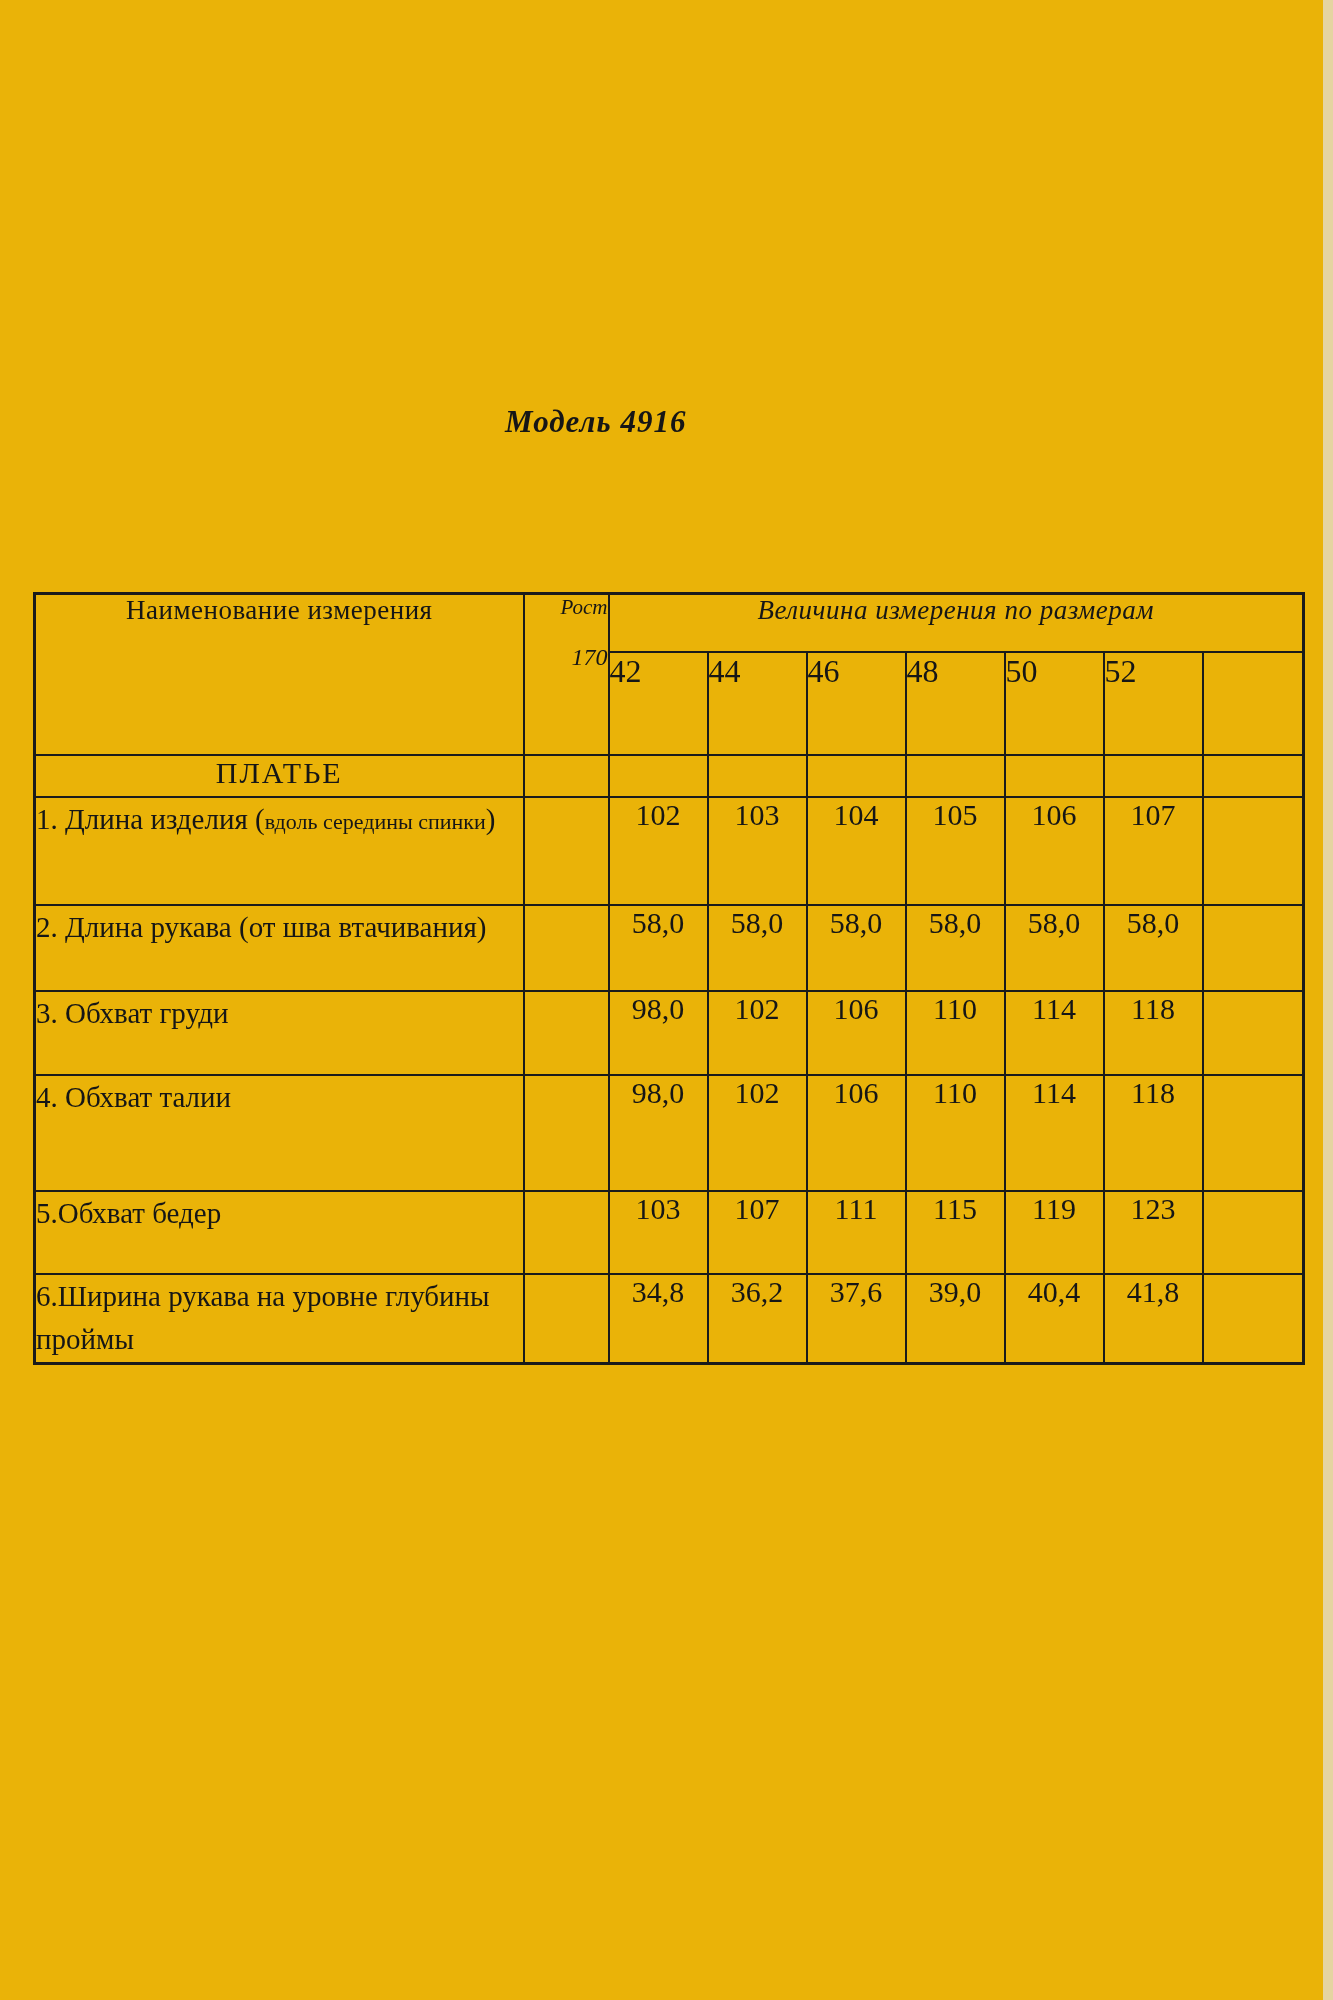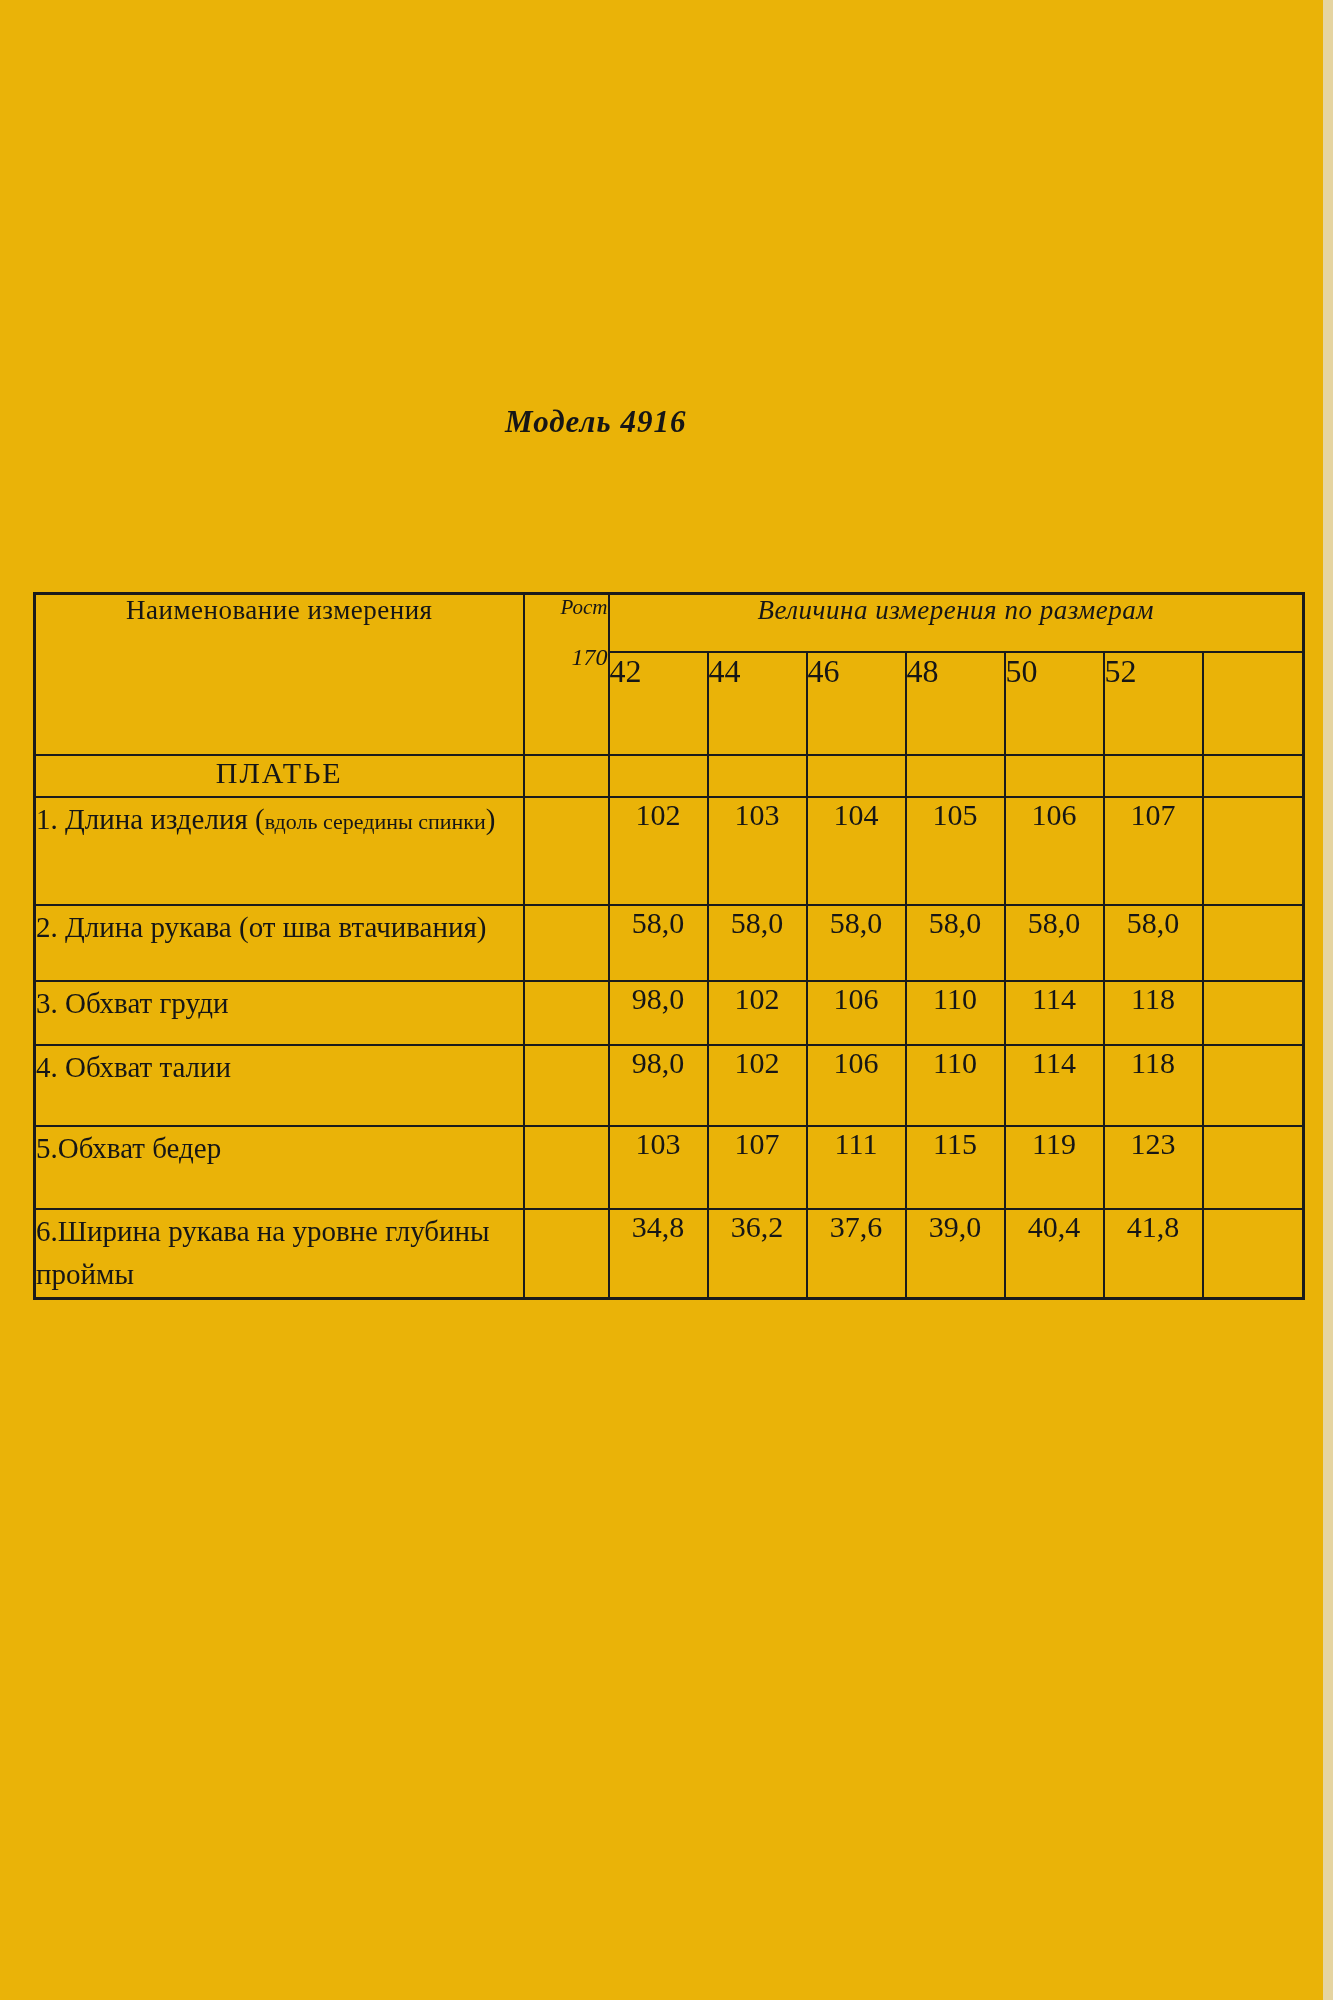--- a/index.html
+++ b/index.html
@@ -169,43 +169,43 @@
           <td class="name-cell"><span>1. Длина изделия (</span><span class="small">вдоль середины спинки</span><span>)</span></td>
           <td></td>
           <td class="val-cell">102</td>
           <td class="val-cell">103</td>
           <td class="val-cell">104</td>
           <td class="val-cell">105</td>
           <td class="val-cell">106</td>
           <td class="val-cell">107</td>
           <td class="val-cell"></td>
         </tr>
-        <tr style="height: 76px; padding-left: 12px;">
+        <tr style="height: 86px; padding-left: 12px;">
           <td class="name-cell"><span>2. Длина рукава (от шва втачивания)</span></td>
           <td></td>
           <td class="val-cell">58,0</td>
           <td class="val-cell">58,0</td>
           <td class="val-cell">58,0</td>
           <td class="val-cell">58,0</td>
           <td class="val-cell">58,0</td>
           <td class="val-cell">58,0</td>
           <td class="val-cell"></td>
         </tr>
-        <tr style="height: 64px;">
+        <tr style="height: 84px;">
           <td class="name-cell"><span>3. Обхват груди</span></td>
           <td></td>
           <td class="val-cell">98,0</td>
           <td class="val-cell">102</td>
           <td class="val-cell">106</td>
           <td class="val-cell">110</td>
           <td class="val-cell">114</td>
           <td class="val-cell">118</td>
           <td class="val-cell"></td>
         </tr>
-        <tr style="height: 81px;">
+        <tr style="height: 116px;">
           <td class="name-cell"><span>4. Обхват талии</span></td>
           <td></td>
           <td class="val-cell">98,0</td>
           <td class="val-cell">102</td>
           <td class="val-cell">106</td>
           <td class="val-cell">110</td>
           <td class="val-cell">114</td>
           <td class="val-cell">118</td>
           <td class="val-cell"></td>
         </tr>

